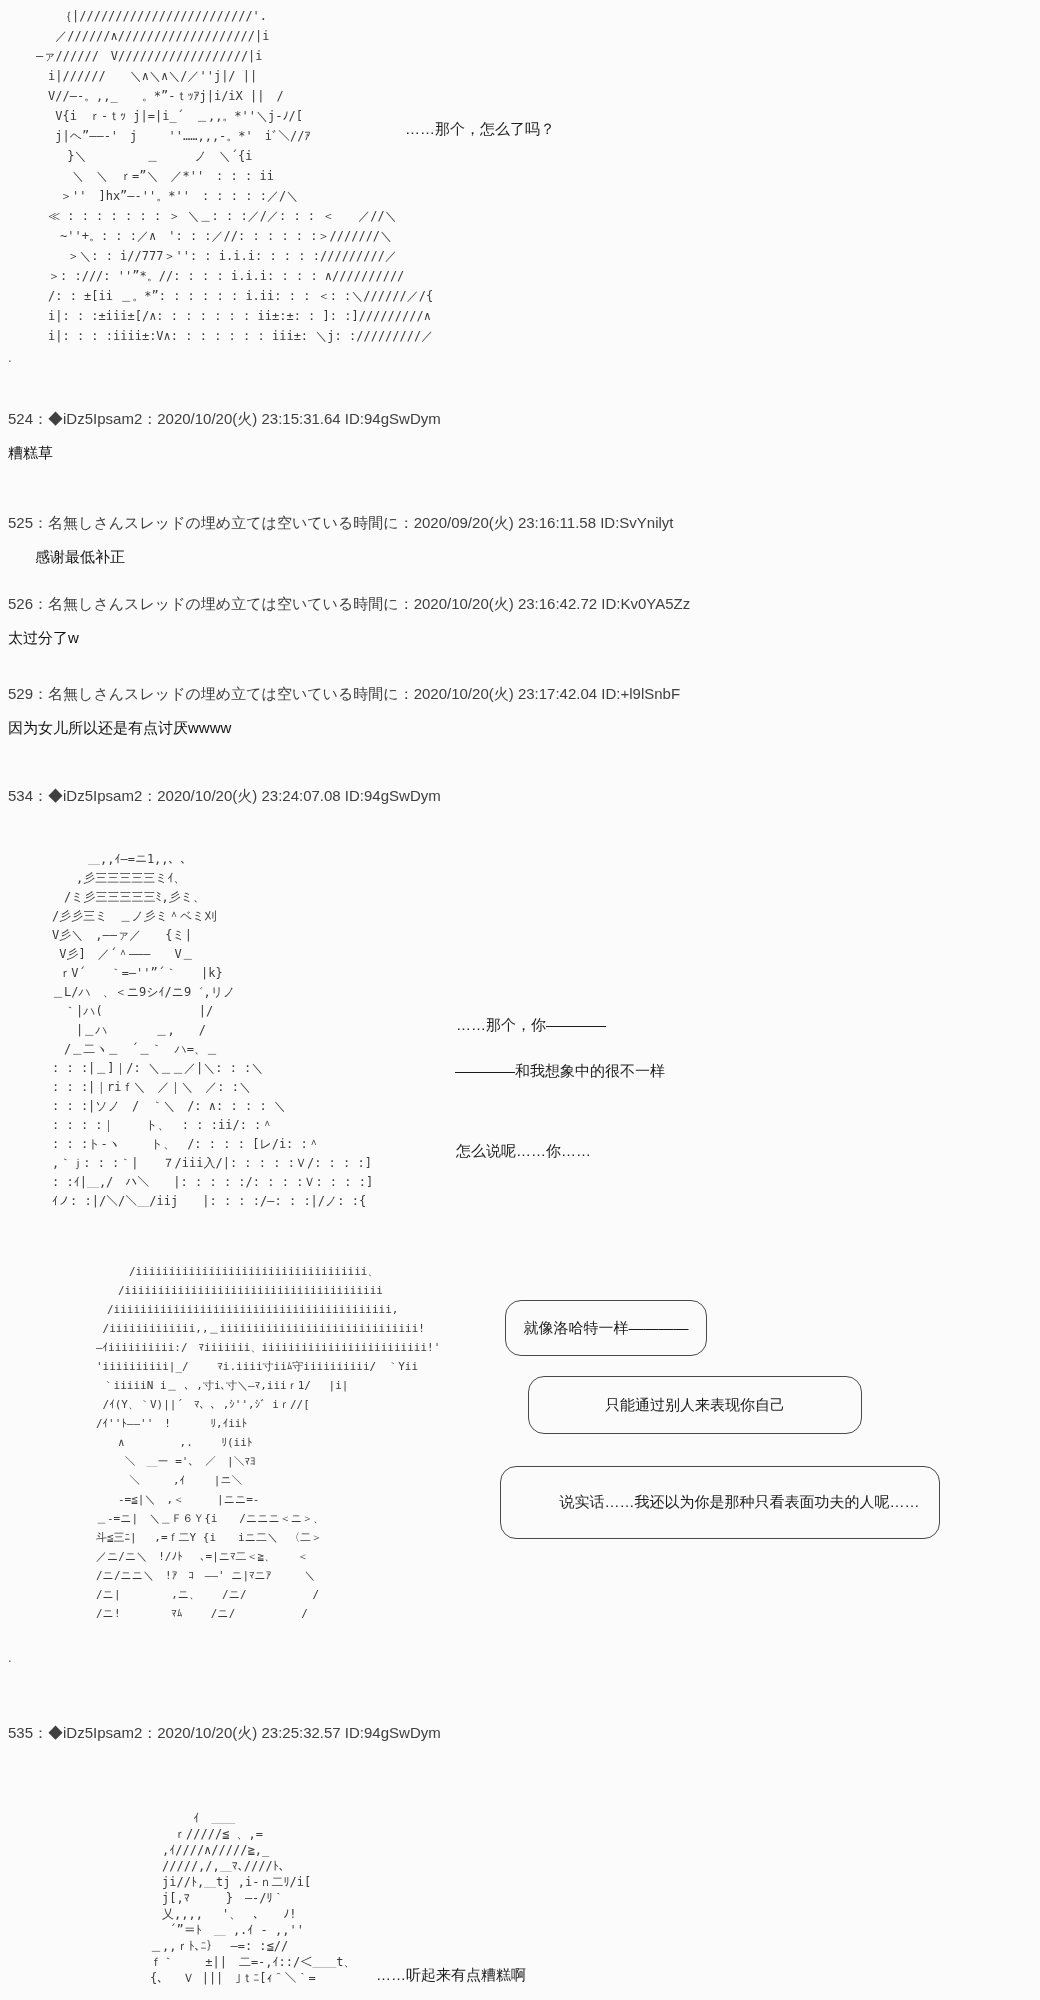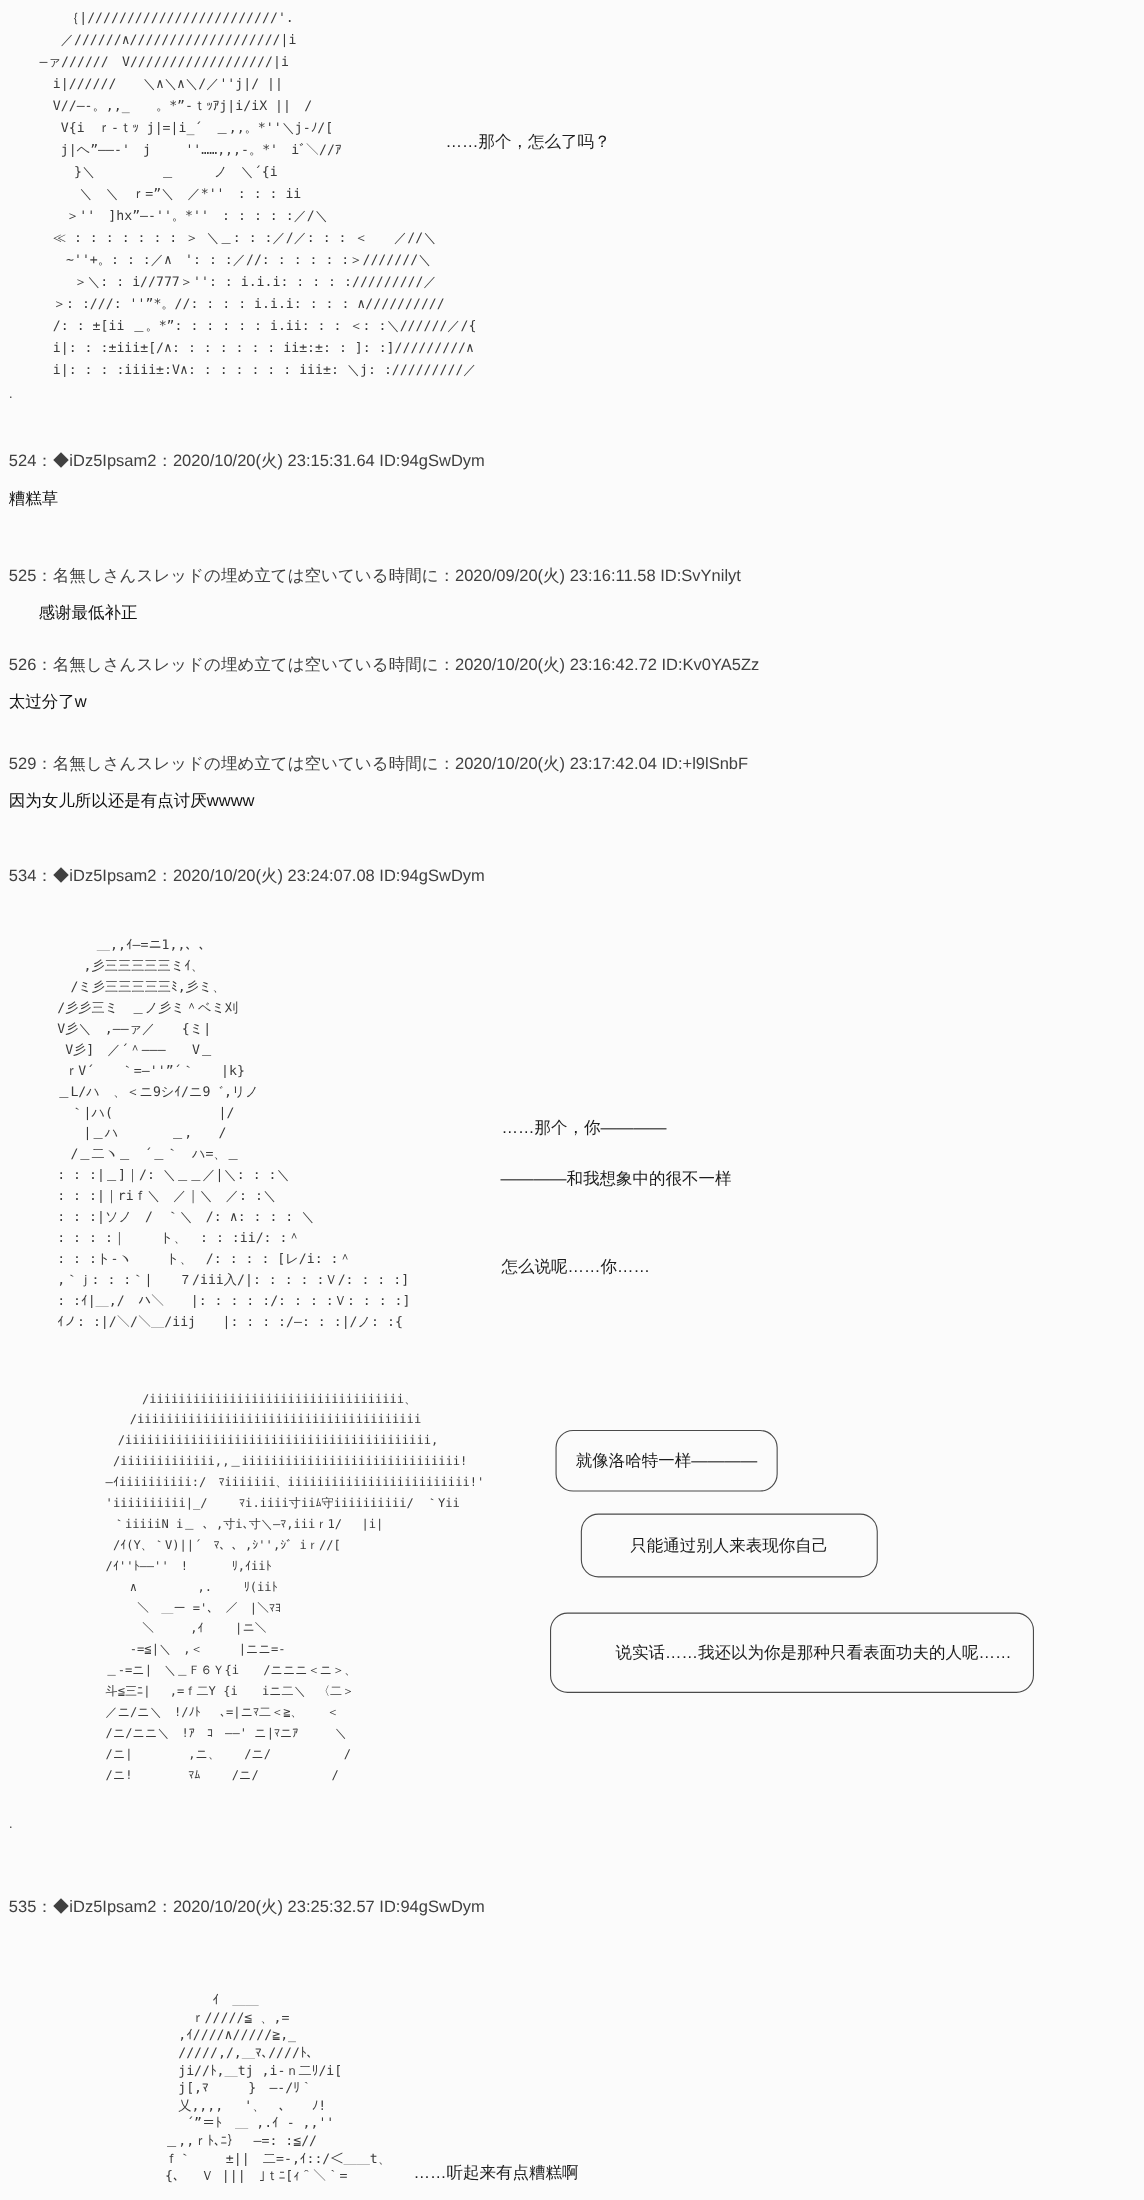--- a/index.html
+++ b/index.html
@@ -102,21 +102,21 @@
 　　　-=≦|＼　,＜　　　|ニニ=-
 　＿-=ニ|　＼＿Ｆ６Ｙ{i　　/ニニニ＜ニ＞、
 　斗≦三ﾆ|　 ,=ｆ二Y {i　　iニ二＼　〈二＞
 　／ニ/ニ＼　!/ﾉﾄ　 ､=|ニﾏ二＜≧、　　＜
 　/ニ/ニニ＼　!ｱ　ｺ　――' ニ|ﾏニｱ　　　＼
 　/ニ|　　　　 ,ニ、　　/ニ/　　　　　　/
 　/ニ!　　　　 ﾏﾑ　　 /ニ/　　　　　　/</pre>
 <div class="bubble" style="left:505px; top:1300px; width:202px; height:56px;">
   <span>就像洛哈特一样————</span>
 </div>
-<div class="bubble" style="left:528px; top:1376px; width:270px; height:58px;">
+<div class="bubble" style="left:528px; top:1376px; width:334px; height:58px;">
   <span>只能通过别人来表现你自己</span>
 </div>
 <div class="bubble" style="left:500px; top:1466px; width:440px; height:73px;padding-left:39px;">
   <span>说实话……我还以为你是那种只看表面功夫的人呢……</span>
 </div>
 <div class="abs dot" style="left:8px; top:1650px;">.</div>
 
 <div class="abs post-header" style="left:8px; top:1724px;">535：◆iDz5Ipsam2：2020/10/20(火) 23:25:32.57 ID:94gSwDym</div>
 
 <pre class="abs aa aa4" style="left:138px; top:1810px;">　　　　 ｲ　＿＿

